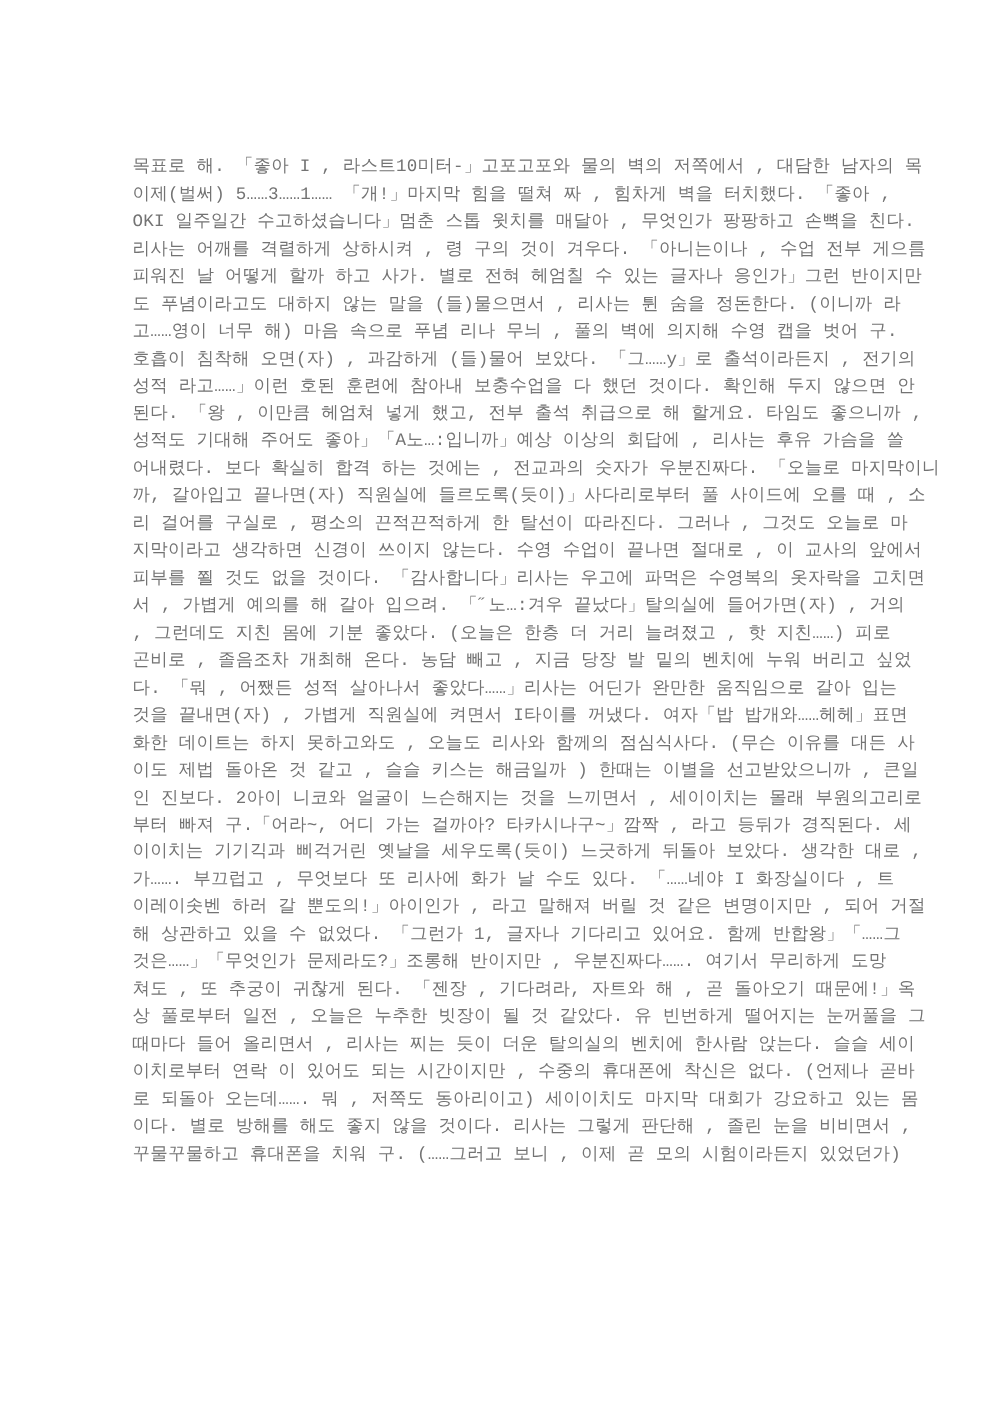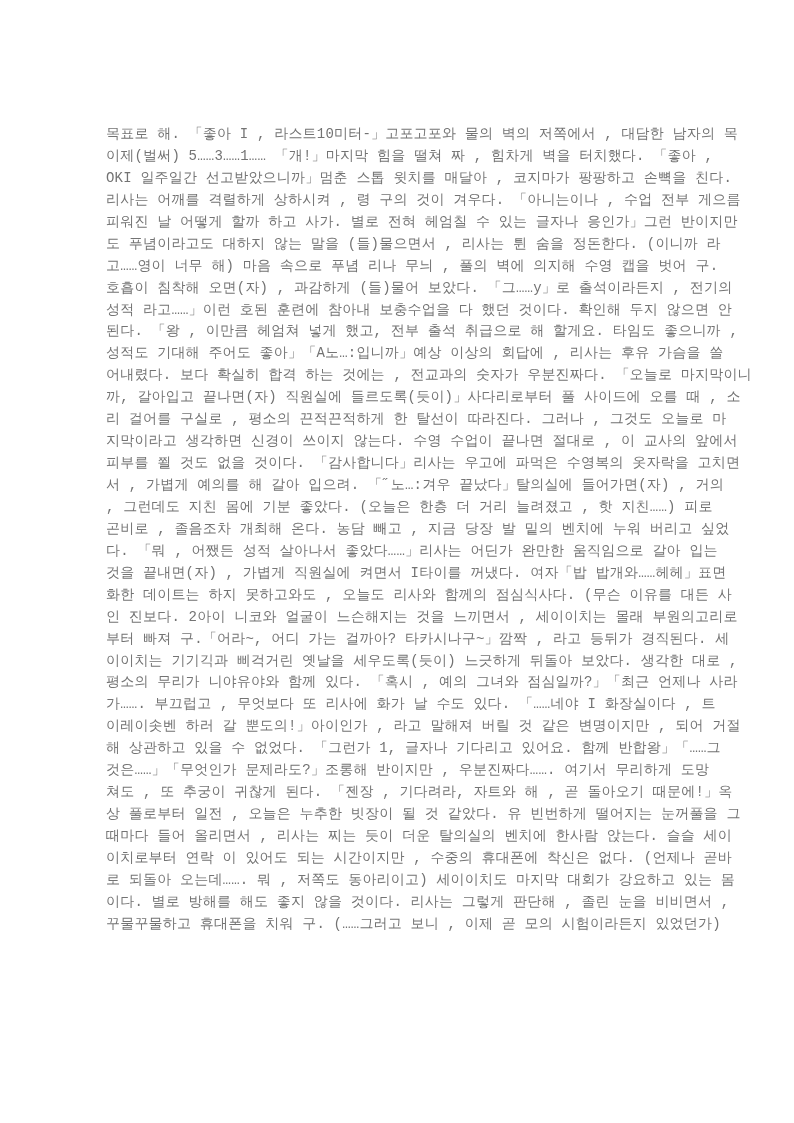--- a/index.html
+++ b/index.html
@@ -33,44 +33,44 @@
     letter-spacing: 0.2px;
   }
 </style>
 </head>
 <body>
 
 <div class="page">
   <div class="text-block">
     <div class="line">목표로 해. 「좋아 I ,  라스트10미터-」고포고포와 물의 벽의 저쪽에서 ,  대담한 남자의 목</div>
     <div class="line">이제(벌써) 5……3……1…… 「개!」마지막 힘을 떨쳐 짜 ,  힘차게 벽을 터치했다. 「좋아 ,</div>
-    <div class="line">OKI 일주일간 선고받았으니까」멈춘 스톱 윗치를 매달아 ,  코지마가 팡팡하고 손뼉을 친다.</div>
+    <div class="line">OKI 일주일간 수고하셨습니다」멈춘 스톱 윗치를 매달아 ,  무엇인가 팡팡하고 손뼉을 친다.</div>
     <div class="line">리사는 어깨를 격렬하게 상하시켜 ,  령 구의 것이 겨우다. 「아니는이나 ,  수업 전부 게으름</div>
     <div class="line">피워진 날 어떻게 할까 하고 사가. 별로 전혀 헤엄칠 수 있는 글자나 응인가」그런 반이지만</div>
     <div class="line">도 푸념이라고도 대하지 않는 말을 (들)물으면서 ,  리사는 튄 숨을 정돈한다.  (이니까 라</div>
     <div class="line">고……영이 너무  해) 마음 속으로 푸념 리나 무늬 ,  풀의 벽에 의지해 수영 캡을 벗어 구.</div>
     <div class="line">호흡이 침착해 오면(자) ,  과감하게 (들)물어 보았다. 「그……y」로 출석이라든지 ,  전기의</div>
     <div class="line">성적 라고……」이런 호된 훈련에 참아내 보충수업을 다 했던 것이다. 확인해 두지 않으면 안</div>
     <div class="line">된다. 「왕 ,  이만큼 헤엄쳐 넣게 했고,  전부 출석 취급으로 해 할게요. 타임도 좋으니까 ,</div>
     <div class="line">성적도 기대해 주어도 좋아」「A노…:입니까」예상 이상의 회답에 ,  리사는 후유 가슴을 쓸</div>
     <div class="line">어내렸다. 보다 확실히 합격 하는 것에는 ,  전교과의 숫자가 우분진짜다. 「오늘로 마지막이니</div>
     <div class="line">까,  갈아입고 끝나면(자) 직원실에 들르도록(듯이)」사다리로부터 풀 사이드에 오를 때 ,  소</div>
     <div class="line">리 걸어를 구실로 ,  평소의 끈적끈적하게 한 탈선이 따라진다.  그러나 ,  그것도 오늘로 마</div>
     <div class="line">지막이라고 생각하면 신경이 쓰이지 않는다. 수영 수업이 끝나면 절대로 ,  이 교사의 앞에서</div>
     <div class="line">피부를 쬘 것도 없을 것이다. 「감사합니다」리사는 우고에 파먹은 수영복의 옷자락을 고치면</div>
     <div class="line">서 ,  가볍게 예의를 해 갈아 입으려. 「˝노…:겨우 끝났다」탈의실에 들어가면(자) ,  거의</div>
     <div class="line">,  그런데도 지친 몸에 기분 좋았다.  (오늘은 한층 더 거리 늘려졌고 ,  핫 지친……) 피로</div>
     <div class="line">곤비로 ,  졸음조차 개최해 온다. 농담 빼고 ,  지금 당장 발 밑의 벤치에 누워 버리고 싶었</div>
     <div class="line">다. 「뭐 ,  어쨌든 성적 살아나서 좋았다……」리사는 어딘가 완만한 움직임으로 갈아 입는</div>
     <div class="line">것을 끝내면(자) ,  가볍게 직원실에 켜면서 I타이를 꺼냈다. 여자「밥 밥개와……헤헤」표면</div>
     <div class="line">화한 데이트는 하지 못하고와도 ,  오늘도 리사와 함께의 점심식사다.  (무슨 이유를 대든 사</div>
+    <div class="line">이도 제법 돌아온 것 같고 ,  슬슬 키스는 해금일까 ) 한때는 이별을 선고받았으니까 ,  큰일</div>
     <div class="line">인 진보다. 2아이 니코와 얼굴이 느슨해지는 것을 느끼면서 ,  세이이치는 몰래 부원의고리로</div>
     <div class="line">부터 빠져 구.「어라~,  어디 가는 걸까아?  타카시나구~」깜짝 , 라고 등뒤가 경직된다. 세</div>
     <div class="line">이이치는 기기긱과 삐걱거린 옛날을 세우도록(듯이) 느긋하게 뒤돌아 보았다. 생각한 대로 ,</div>
-    <div class="line">평소의 무리가 니야유야와 함께 있다. 「혹시 ,  예의 그녀와 점심일까?」「최근 언제나 사라</div>
     <div class="line">가……. 부끄럽고 ,  무엇보다 또 리사에 화가 날 수도 있다. 「……네야 I 화장실이다 ,  트</div>
     <div class="line">이레이솟벤 하러 갈 뿐도의!」아이인가 , 라고 말해져 버릴 것 같은 변명이지만 ,  되어 거절</div>
     <div class="line">해 상관하고 있을 수 없었다. 「그런가  1,  글자나 기다리고 있어요. 함께 반합왕」「……그</div>
     <div class="line">것은……」「무엇인가 문제라도?」조롱해 반이지만 ,  우분진짜다……. 여기서 무리하게 도망</div>
     <div class="line">쳐도 ,  또 추궁이 귀찮게 된다. 「젠장 ,  기다려라,  자트와 해 ,  곧 돌아오기 때문에!」옥</div>
     <div class="line">상 풀로부터 일전 , 오늘은 누추한 빗장이 될 것 같았다. 유 빈번하게 떨어지는 눈꺼풀을 그</div>
     <div class="line">때마다 들어 올리면서 ,  리사는 찌는 듯이 더운 탈의실의 벤치에 한사람 앉는다.  슬슬 세이</div>
     <div class="line">이치로부터 연락 이 있어도 되는 시간이지만 ,  수중의 휴대폰에 착신은 없다.  (언제나  곧바</div>
     <div class="line">로 되돌아 오는데……. 뭐 ,  저쪽도 동아리이고) 세이이치도 마지막 대회가 강요하고 있는 몸</div>
     <div class="line">이다. 별로 방해를 해도 좋지 않을 것이다. 리사는 그렇게 판단해 ,  졸린 눈을 비비면서 ,</div>

